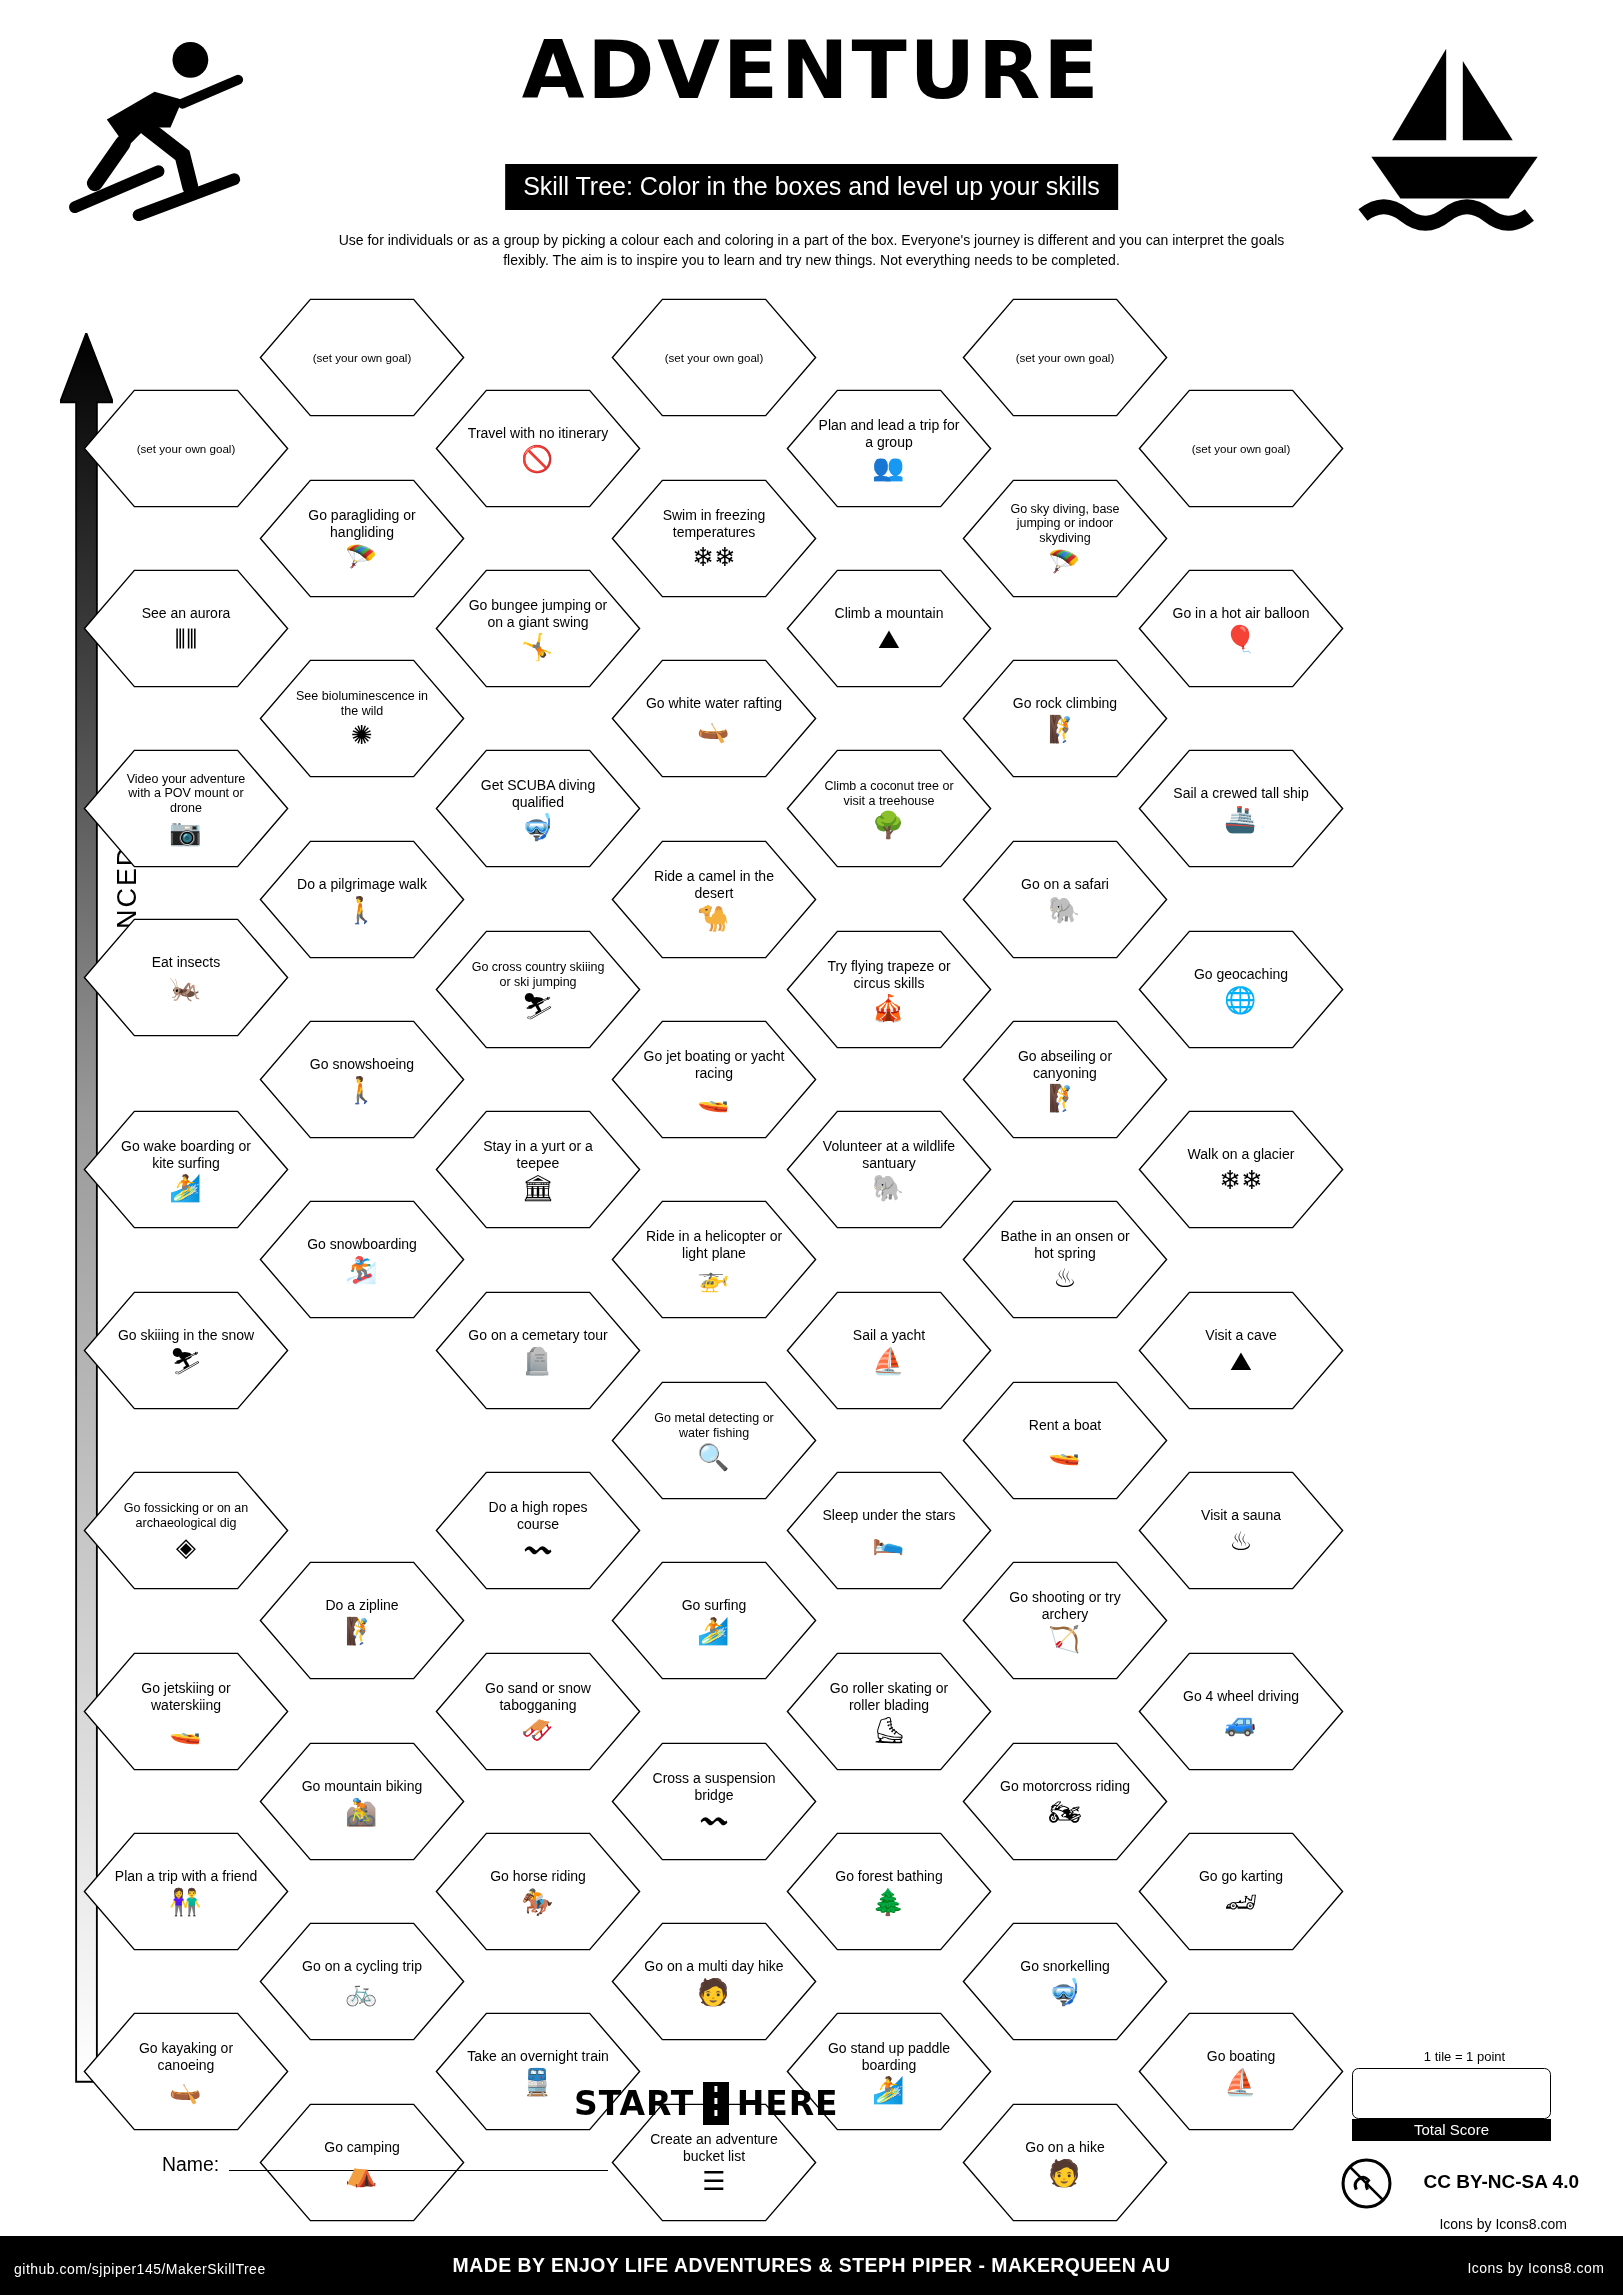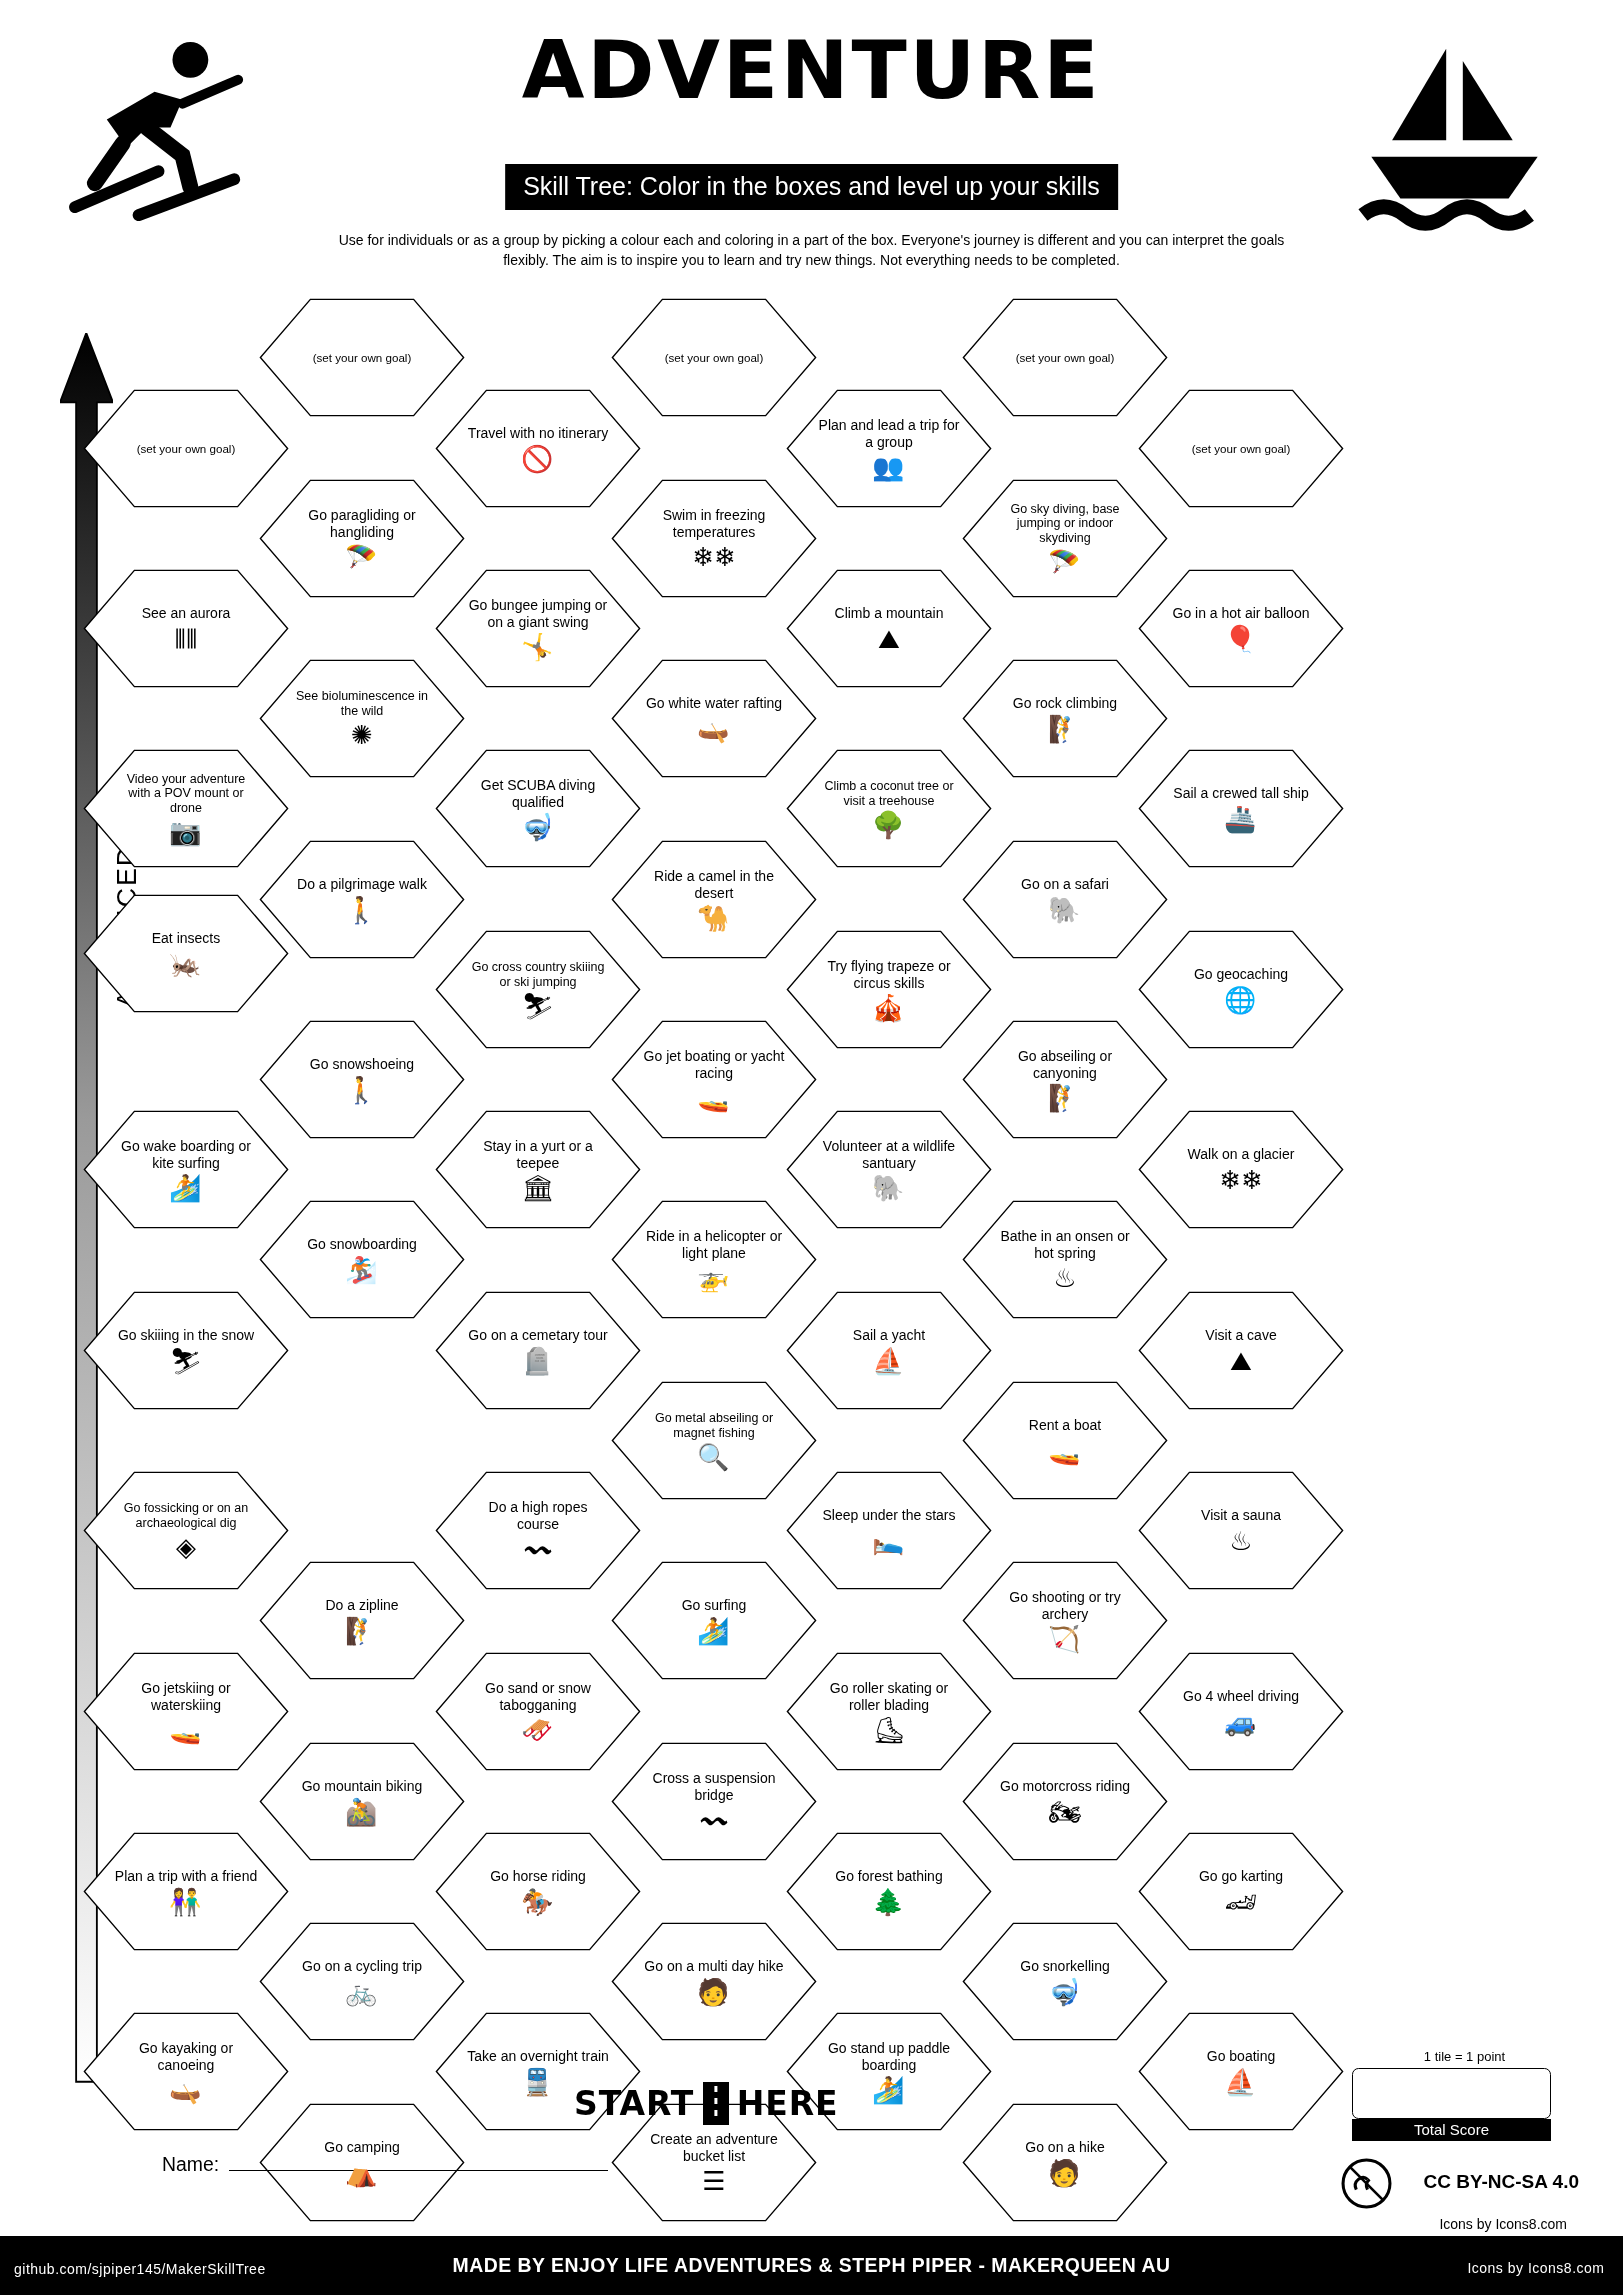--- a/index.html
+++ b/index.html
@@ -176,21 +176,21 @@
       <div class="txt">See an aurora</div>
       <div class="ic">⦀⦀</div>
     </div>
     <div class="hex" style="left: 83px; top: 749px;">
       <svg class="hexbg" viewBox="0 0 445 258" preserveAspectRatio="none">
         <polygon points="111,3 334,3 442,129 334,255 111,255 3,129" fill="#ffffff" stroke="#000000" stroke-width="3"></polygon>
       </svg>
       <div class="txt small">Video your adventure with a POV mount or drone</div>
       <div class="ic">📷</div>
     </div>
-    <div class="hex" style="left: 83px; top: 894px;">
+    <div class="hex" style="left: 83px; top: 918px;">
       <svg class="hexbg" viewBox="0 0 445 258" preserveAspectRatio="none">
         <polygon points="111,3 334,3 442,129 334,255 111,255 3,129" fill="#ffffff" stroke="#000000" stroke-width="3"></polygon>
       </svg>
       <div class="txt">Eat insects</div>
       <div class="ic">🦗</div>
     </div>
     <div class="hex" style="left: 83px; top: 1110px;">
       <svg class="hexbg" viewBox="0 0 445 258" preserveAspectRatio="none">
         <polygon points="111,3 334,3 442,129 334,255 111,255 3,129" fill="#ffffff" stroke="#000000" stroke-width="3"></polygon>
       </svg>
@@ -409,21 +409,21 @@
       <svg class="hexbg" viewBox="0 0 445 258" preserveAspectRatio="none">
         <polygon points="111,3 334,3 442,129 334,255 111,255 3,129" fill="#ffffff" stroke="#000000" stroke-width="3"></polygon>
       </svg>
       <div class="txt">Ride in a helicopter or light plane</div>
       <div class="ic">🚁</div>
     </div>
     <div class="hex" style="left: 611px; top: 1381px;">
       <svg class="hexbg" viewBox="0 0 445 258" preserveAspectRatio="none">
         <polygon points="111,3 334,3 442,129 334,255 111,255 3,129" fill="#ffffff" stroke="#000000" stroke-width="3"></polygon>
       </svg>
-      <div class="txt small">Go metal abseiling or magnet fishing</div>
+      <div class="txt small">Go metal detecting or water fishing</div>
       <div class="ic">🔍</div>
     </div>
     <div class="hex" style="left: 611px; top: 1561px;">
       <svg class="hexbg" viewBox="0 0 445 258" preserveAspectRatio="none">
         <polygon points="111,3 334,3 442,129 334,255 111,255 3,129" fill="#ffffff" stroke="#000000" stroke-width="3"></polygon>
       </svg>
       <div class="txt">Go surfing</div>
       <div class="ic">🏄</div>
     </div>
     <div class="hex" style="left: 611px; top: 1742px;">

